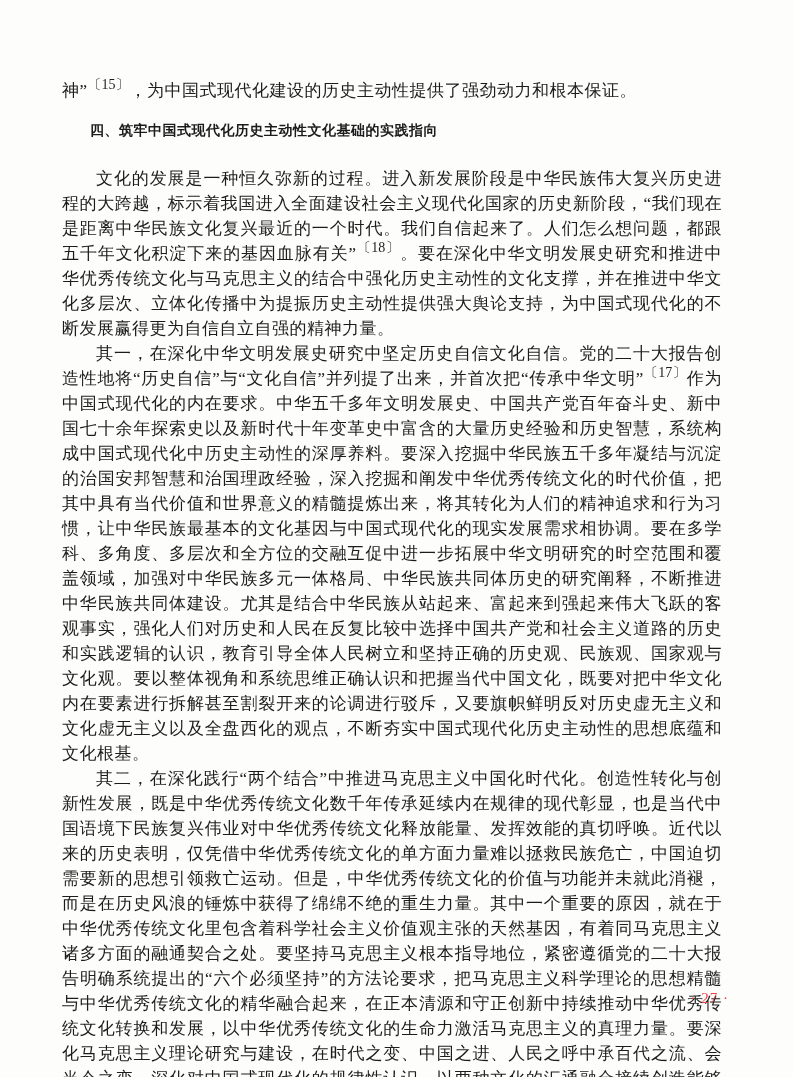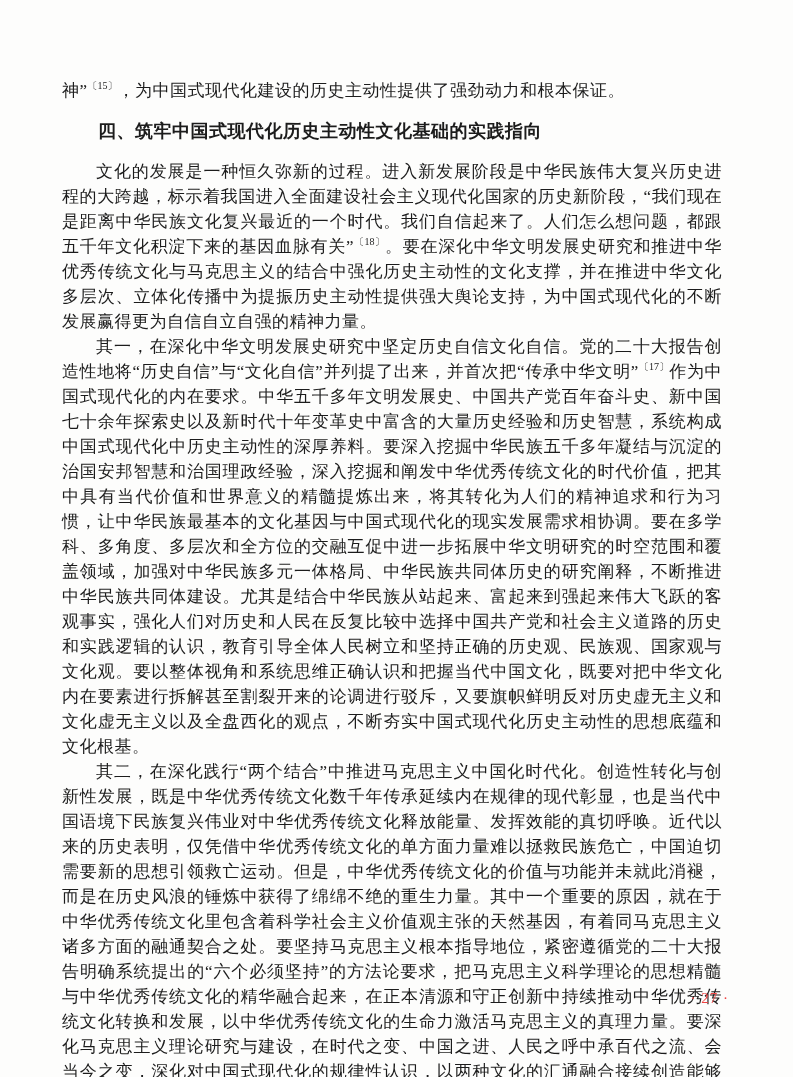--- a/index.html
+++ b/index.html
@@ -27,30 +27,30 @@
     text-justify: inter-ideograph;
     letter-spacing: 0.5px;
   }
   p.continuation {
     text-indent: 0;
   }
   .body-text p.indent {
     text-indent: 2em;
   }
   h2.section-heading {
-    font-size: 18px;
+    font-size: 14px;
     line-height: 25px;
     font-weight: bold;
-    margin: 16px 0 15px 0;
+    margin: 16px 0 22px 0;
     text-indent: 2em;
-    font-family: Liberation Sans, sans-serif;
+    font-family: Liberation Mono, monospace;
     letter-spacing: 0.5px;
   }
   sup.fnref {
-    font-size: 10px;
+    font-size: 14px;
     line-height: 0;
     vertical-align: super;
     letter-spacing: 0;
   }
   .page-number {
     position: absolute;
     top: 990px;
     right: 64px;
     font-size: 15px;
     letter-spacing: 1px;

